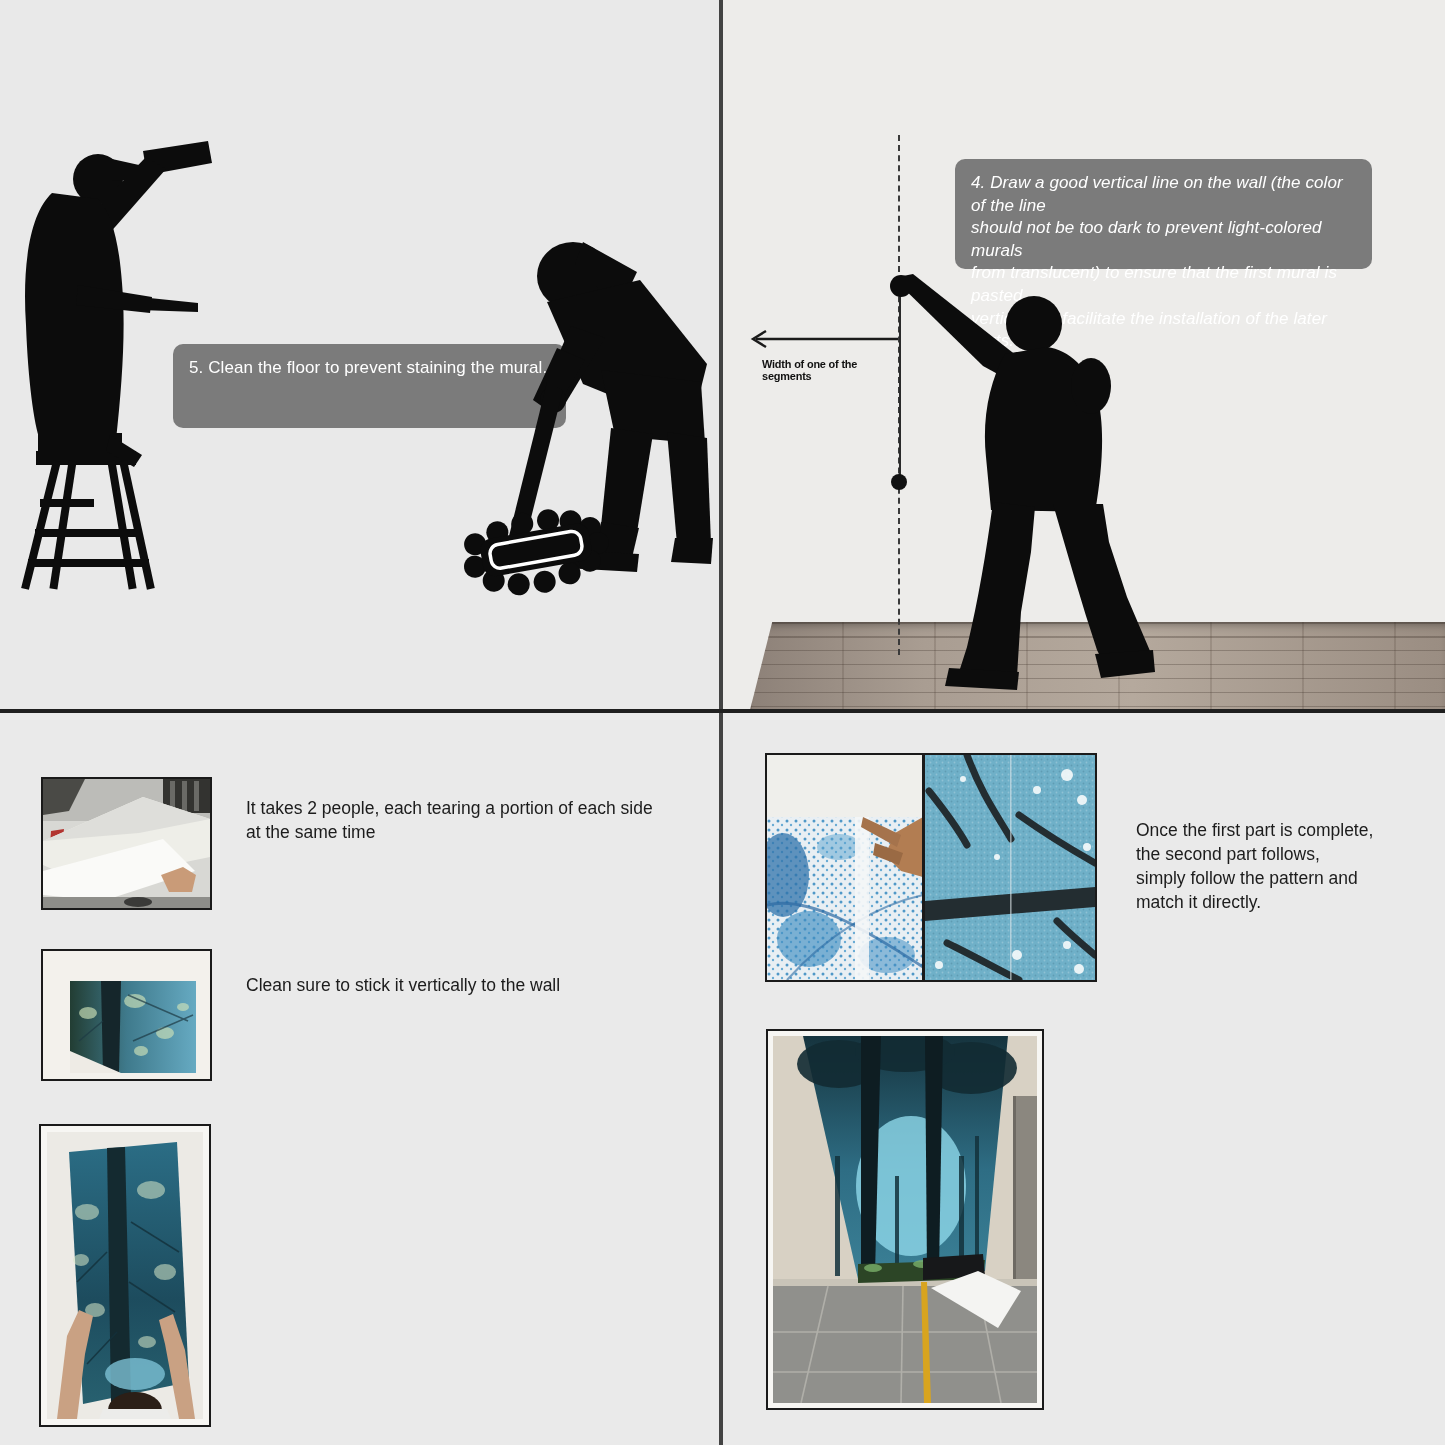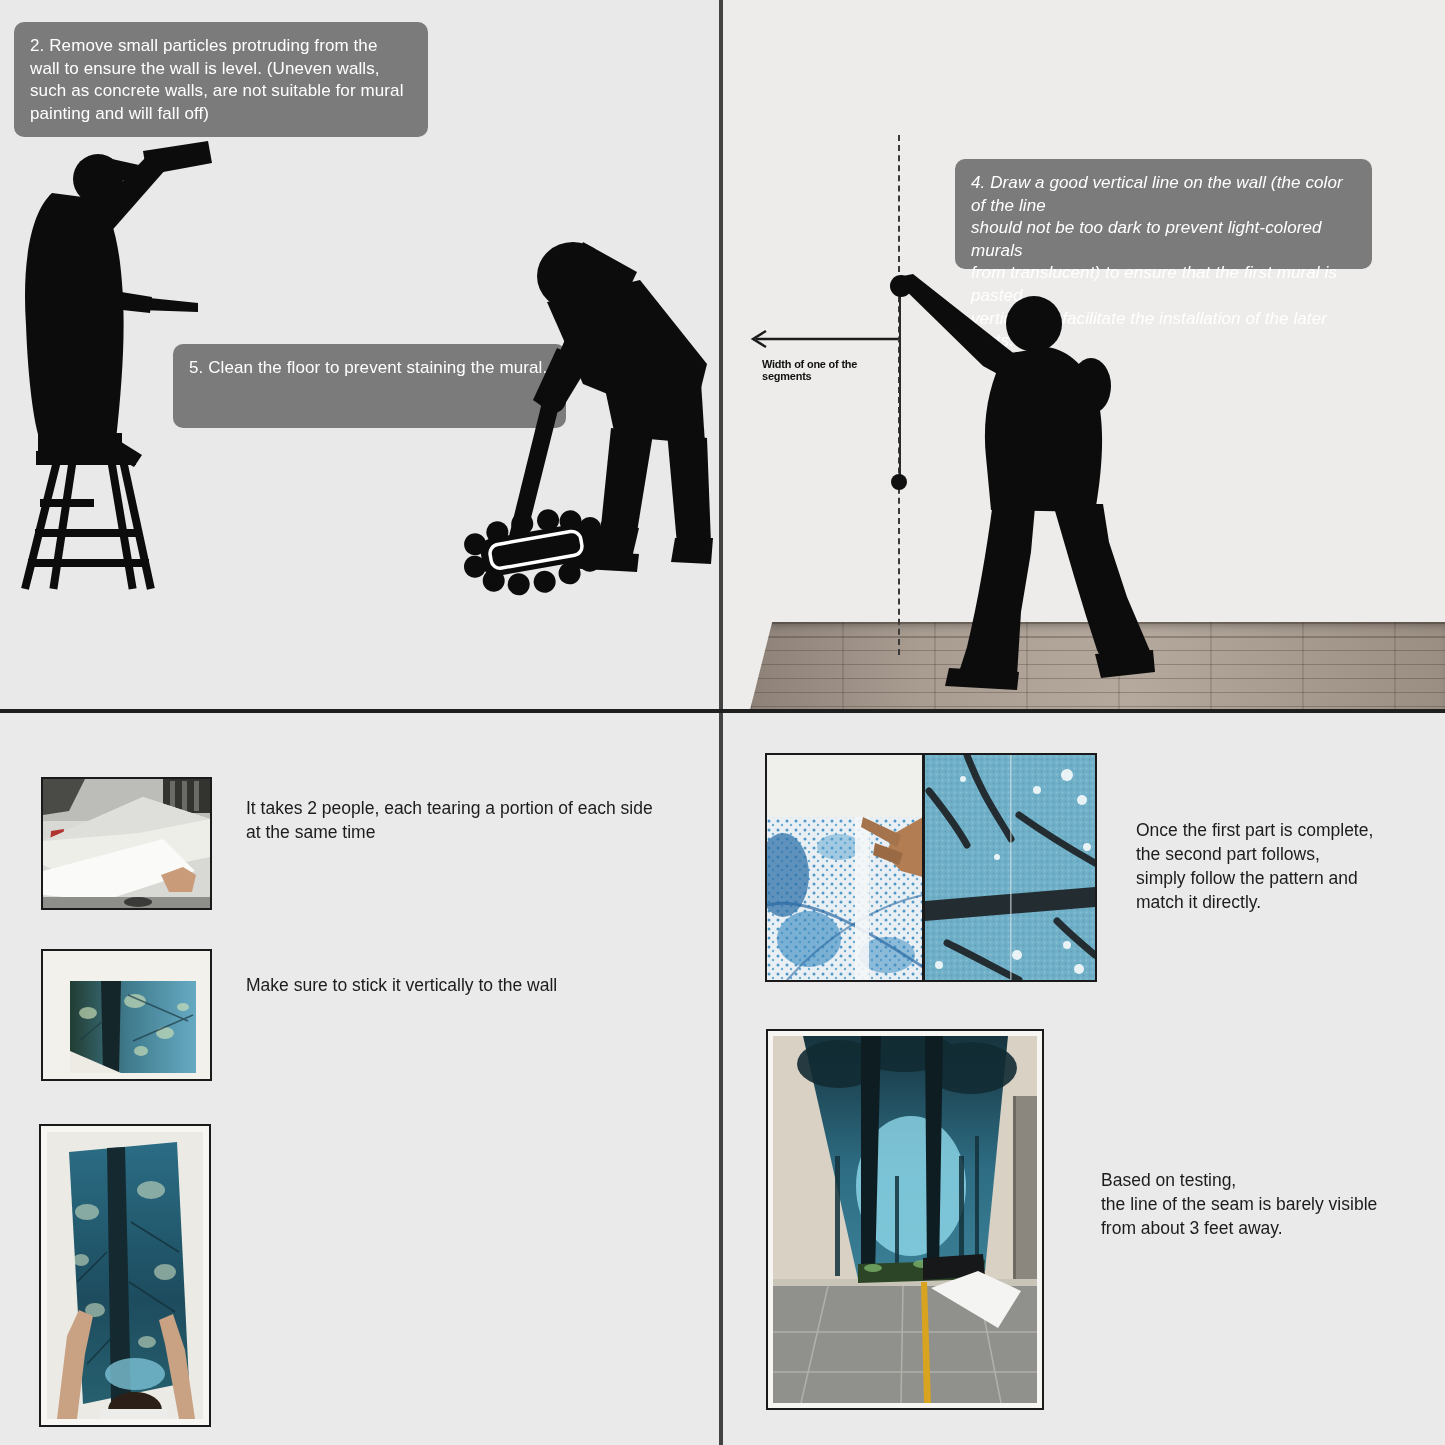--- a/index.html
+++ b/index.html
@@ -37,24 +37,20 @@
       clip-path:polygon(3.2% 0,100% 0,100% 100%,0 100%);
       box-shadow:inset 0 8px 10px -6px rgba(0,0,0,.4);}
 </style>
 </head>
 <body>
 
 <div class="canvas">
 
   <div class="quad" id="q-tl">
 
-    <div class="callout" style="left:14px;top:22px;width:414px;height:115px;">2. Remove small particles protruding from the
-wall to ensure the wall is level. (Uneven walls,
-such as concrete walls, are not suitable for mural
-painting and will fall off)</div>
 
     <svg class="abs" style="left:12px;top:135px;" width="200" height="455" viewBox="0 0 200 455">
       <g fill="#0c0c0c">
         <polygon points="131,16 196,6 200,28 135,40"></polygon>
         <circle cx="86" cy="44" r="25"></circle>
         <polygon points="100,24 136,32 132,44 100,46"></polygon>
         <polygon points="78,80 134,22 154,34 96,100"></polygon>
         <path d="M40,58 C18,78 10,130 14,190 C16,245 22,290 28,305 L104,305 C110,250 114,195 110,148 C107,108 100,78 86,64 Z"></path>
         <polygon points="66,150 140,162 138,178 64,170"></polygon>
         <polygon points="128,162 186,168 186,177 128,175"></polygon>
@@ -193,21 +189,21 @@
         </g>
         <g stroke="#1d3a44" stroke-width="1.6" opacity=".7">
           <line x1="85" y1="44" x2="145" y2="70"></line>
             <line x1="90" y1="90" x2="150" y2="64"></line>
           <line x1="36" y1="90" x2="60" y2="70"></line>
         </g>
         <polygon points="27,100 78,122 27,122" fill="#eeebe5"></polygon>
       </svg>
     </div>
 
-    <div class="tip" style="left:246px;top:242px;">Make sure to stick it vertically to the wall</div>
+    <div class="tip" style="left:246px;top:242px;">Clean sure to stick it vertically to the wall</div>
 
     <div class="photo matte" style="left:39px;top:393px;width:156px;height:287px;">
       <svg width="156" height="287" viewBox="0 0 156 287">
         <defs>
           <linearGradient id="p3mural" x1="0" y1="0" x2="0" y2="1">
             <stop offset="0" stop-color="#2b6d85"></stop>
               <stop offset=".6" stop-color="#1d4c5e"></stop>
               <stop offset="1" stop-color="#27606f"></stop>
           </linearGradient>
         </defs>
@@ -343,20 +339,17 @@
           <ellipse cx="100" cy="232" rx="9" ry="4"></ellipse>
             <ellipse cx="150" cy="228" rx="10" ry="4"></ellipse>
             <ellipse cx="195" cy="230" rx="8" ry="4"></ellipse>
         </g>
         <polygon points="150,222 210,218 212,240 150,244" fill="#17181a"></polygon>
         <polygon points="205,235 248,255 225,292 158,252" fill="#f4f4f2"></polygon>
         <polygon points="148,246 154,246 158,367 151,367" fill="#d8a41f"></polygon>
       </svg>
     </div>
 
-    <div class="tip" style="left:378px;top:455px;">Based on testing,
-the line of the seam is barely visible
-from about 3 feet away.</div>
   </div>
 
   <div class="v-divider"></div>
   <div class="h-divider"></div>
 </div>
 
 </body></html>

